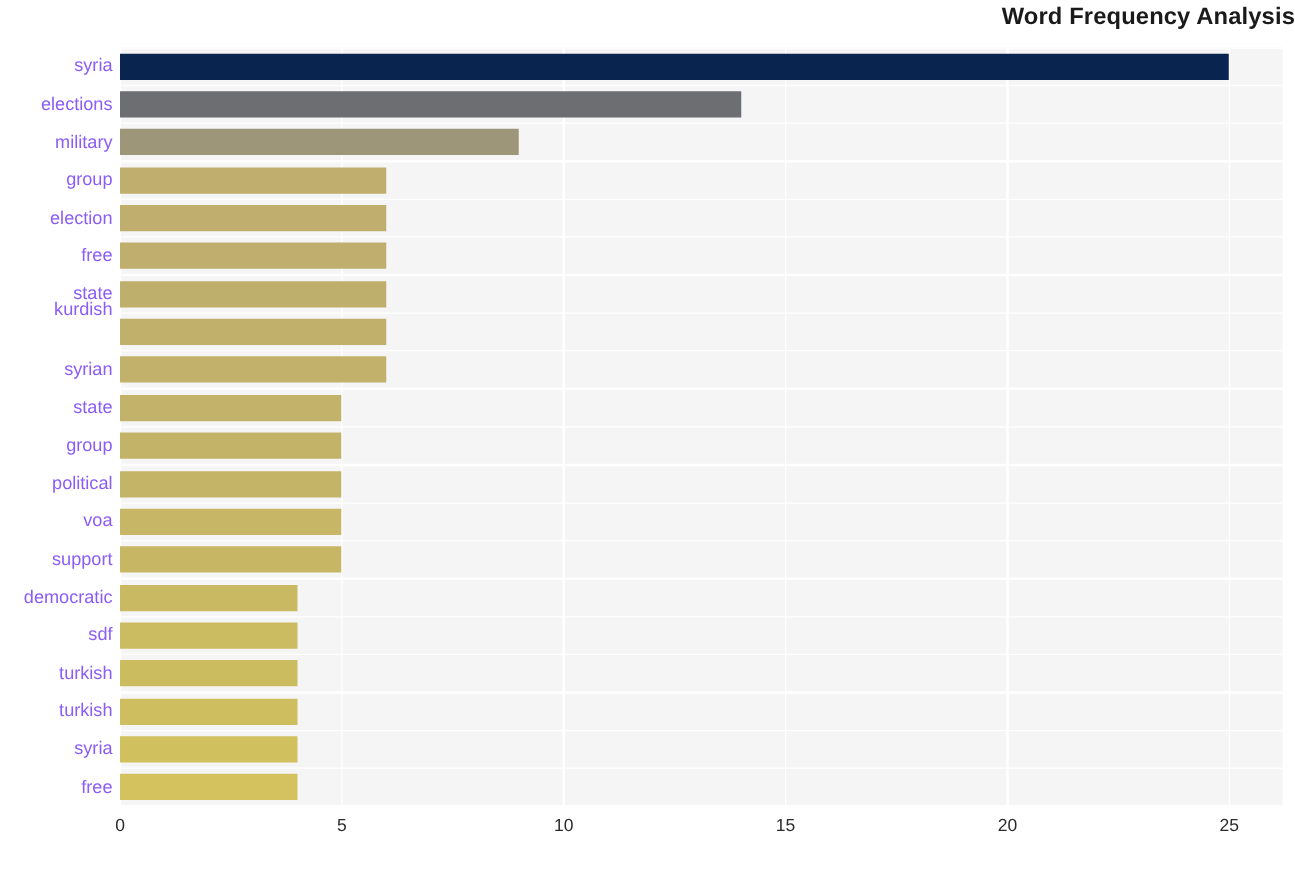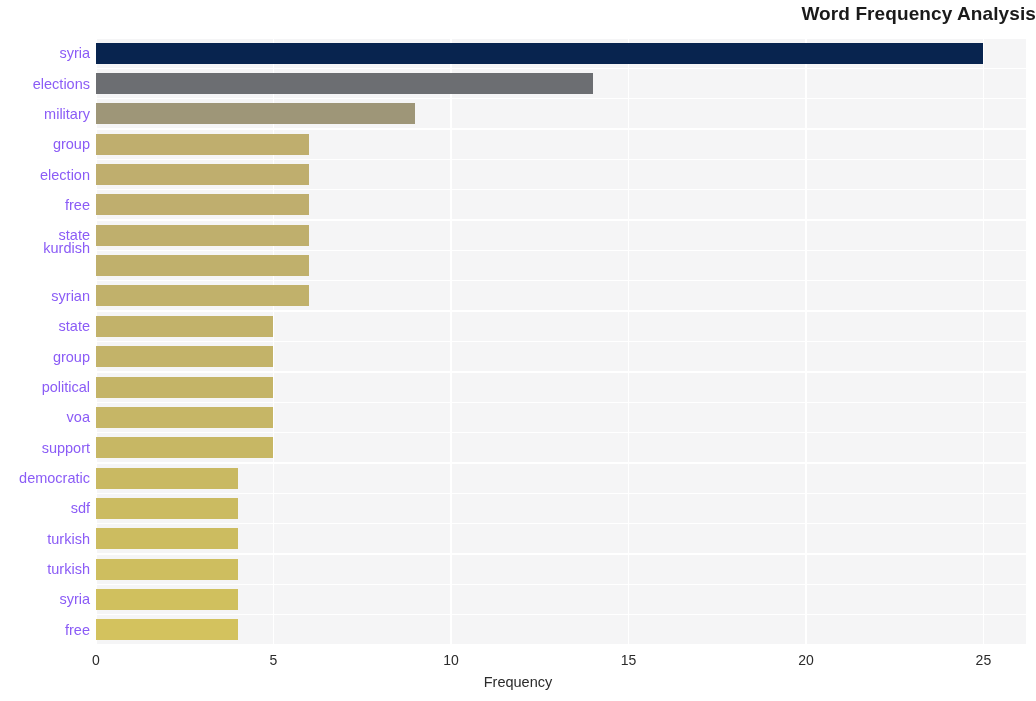--- a/index.html
+++ b/index.html
@@ -240,15 +240,14 @@
 
   <div id="x-axis">
       <div class="xtick-label" style="left: 0px;">0</div>
       <div class="xtick-label" style="left: 177.481px;">5</div>
       <div class="xtick-label" style="left: 354.962px;">10</div>
       <div class="xtick-label" style="left: 532.443px;">15</div>
       <div class="xtick-label" style="left: 709.924px;">20</div>
       <div class="xtick-label" style="left: 887.405px;">25</div>
     </div>
 
-  <div id="x-axis-label">Frequency</div>
 
 </div>
 
 </body></html>

